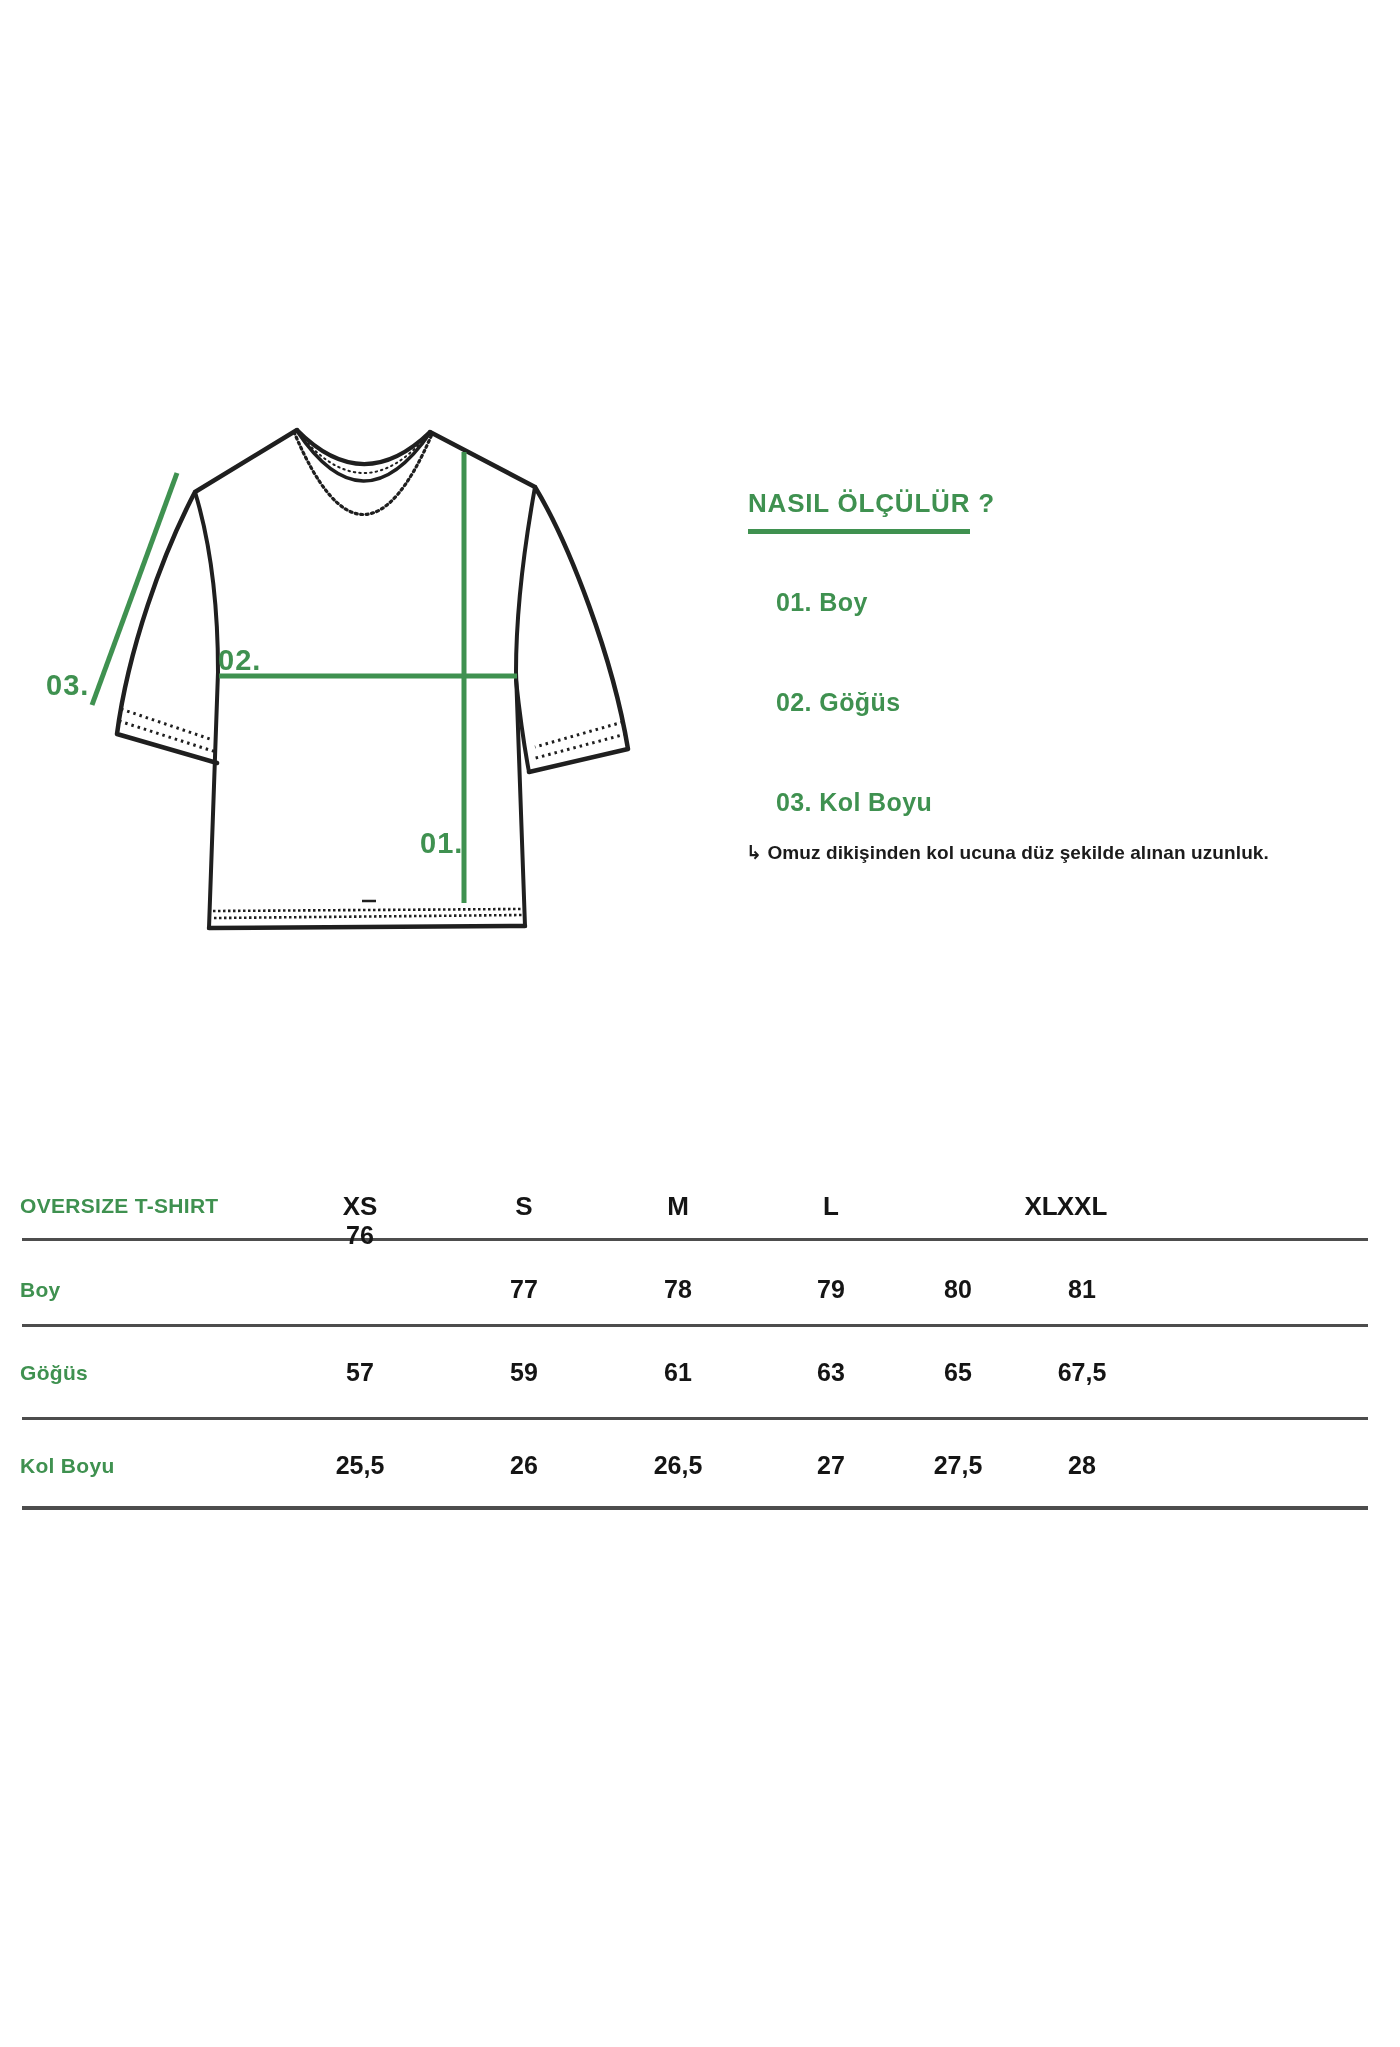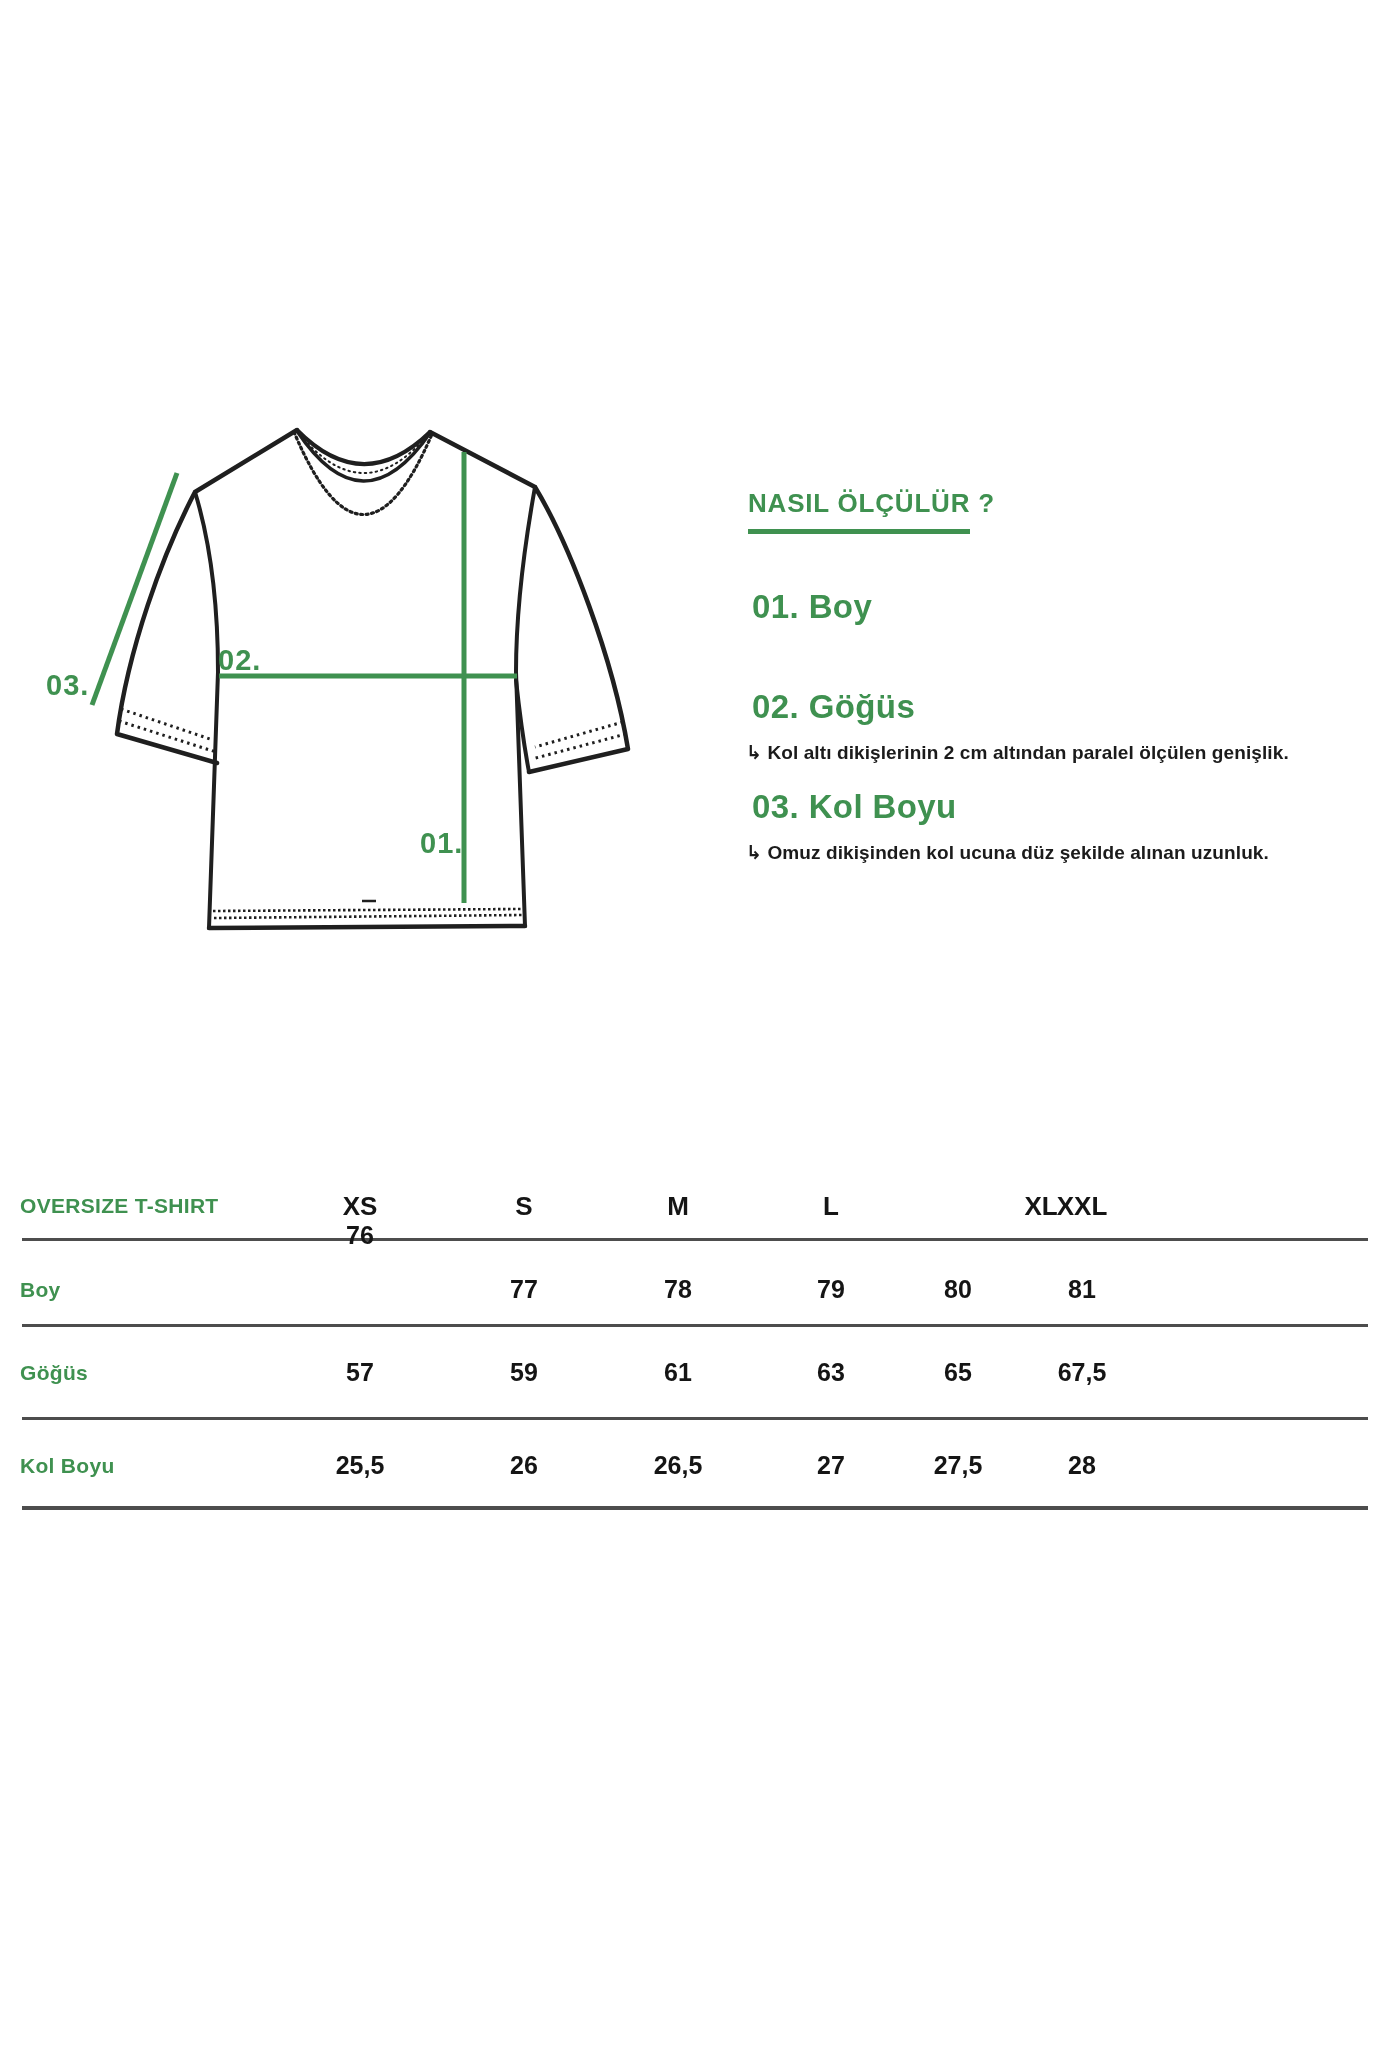--- a/index.html
+++ b/index.html
@@ -13,21 +13,21 @@
     position:absolute;color:#3F9150;font-size:29px;line-height:30px;font-weight:600;
     letter-spacing:1px;
   }
   
   .htm-title{
     position:absolute;left:748px;top:488px;color:#3F9150;font-size:26px;font-weight:700;
     letter-spacing:0.8px;
   }
   .htm-underline{position:absolute;left:748px;top:529px;width:222px;height:5px;background:#3F9150;}
   .htm-heading{
-    position:absolute;left:752px;color:#3F9150;font-size:33px;font-weight:700;letter-spacing:0.4px;
+    position:absolute;left:776px;color:#3F9150;font-size:25px;font-weight:700;letter-spacing:0.4px;
   }
   .htm-desc{
     position:absolute;left:746px;color:#1b1b1b;font-size:19px;font-weight:600;letter-spacing:0.1px;
     white-space:nowrap;
   }
   
   .tbl-product{
     position:absolute;left:20px;top:1206px;transform:translateY(-50%);
     color:#3F9150;font-size:21px;font-weight:700;letter-spacing:0.3px;
   }
@@ -90,24 +90,20 @@
   <div class="diagram-label" style="left:420px;top:828px;">01.</div>
   <div class="diagram-label" style="left:218px;top:645px;">02.</div>
   <div class="diagram-label" style="left:46px;top:670px;">03.</div>
 
   <div class="htm-title">NASIL ÖLÇÜLÜR ?</div>
   <div class="htm-underline"></div>
 
   <div class="htm-heading" style="top:588px;">01. Boy</div>
 
   <div class="htm-heading" style="top:688px;">02. Göğüs</div>
-  <div class="htm-desc" style="top:741px;">
-    <span>↳</span>
-    <span>Kol altı dikişlerinin 2 cm altından paralel ölçülen genişlik.</span>
-  </div>
 
   <div class="htm-heading" style="top:788px;">03. Kol Boyu</div>
   <div class="htm-desc" style="top:841px;">
     <span>↳</span>
     <span>Omuz dikişinden kol ucuna düz şekilde alınan uzunluk.</span>
   </div>
 
   <div class="tbl-product">OVERSIZE T-SHIRT</div>
 
   <div class="tbl-size" style="left:360px;">XS</div>

